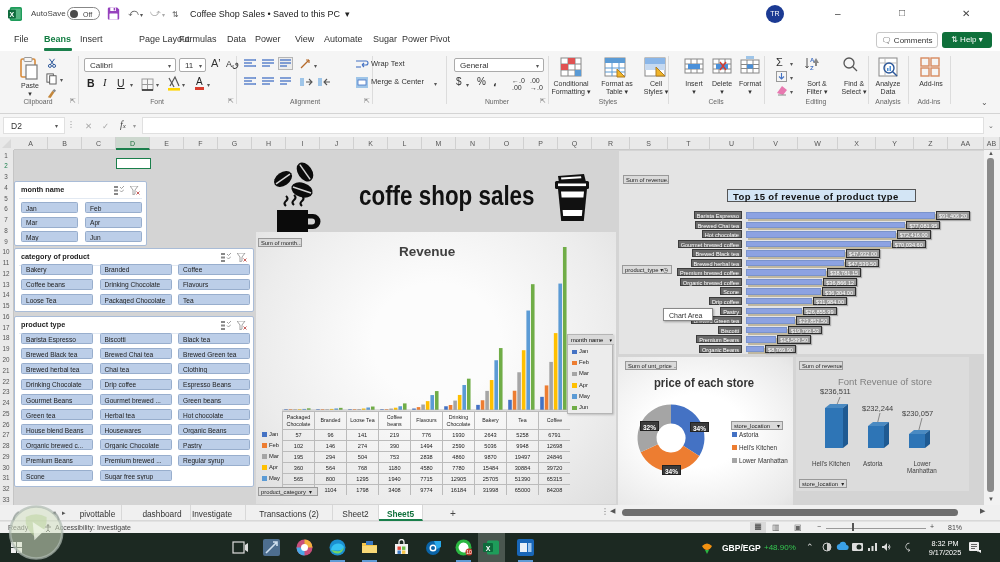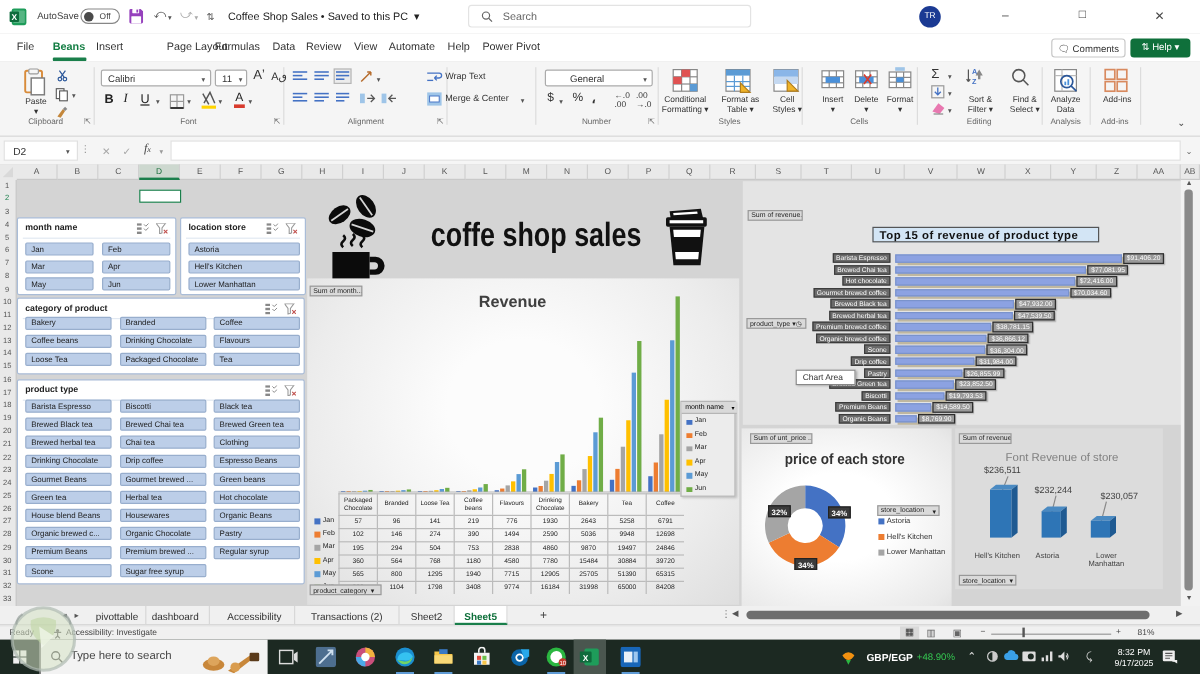--- a/index.html
+++ b/index.html
@@ -81,43 +81,36 @@
       <rect x="4" y="0.5" width="7" height="4.5" rx="0.5" fill="#fff"></rect>
       <rect x="8.2" y="1.2" width="1.8" height="3" fill="#9641bd"></rect>
       <rect x="3" y="8" width="10" height="7.5" rx="0.5" fill="#fff"></rect>
     </svg>
 <span class="abs tbtxt" style="left:128px;top:7px;">⤺</span>
     <span class="abs dd" style="left:140px;top:11px;">▾</span>
 <span class="abs tbtxt" style="left:150px;top:7px;color:#aaa;">⤻</span>
     <span class="abs dd" style="left:162px;top:11px;color:#aaa;">▾</span>
 <span class="abs" style="left:172px;top:10px;font-size:8px;color:#555;">⇅</span>
 <span class="abs" id="doctitle">Coffee Shop Sales • Saved to this PC &nbsp;▾</span>
-<span class="abs" id="searchbox">
-      <svg style="position:absolute;left:10px;top:4px;" width="10" height="10" viewBox="0 0 10 10">
-        <circle cx="4" cy="4" r="3" fill="none" stroke="#666" stroke-width="1"></circle>
-        <line x1="6.2" y1="6.2" x2="9" y2="9" stroke="#666" stroke-width="1"></line>
-      </svg>
-      <span>Search</span>
-    </span>
 <span class="abs" id="avatar">TR</span>
 <span class="abs winbtn" style="left:835px;">–</span>
 <span class="abs winbtn" style="left:899px;top:7px;">□</span>
 <span class="abs winbtn" style="left:962px;">✕</span>
 </div>
 <div class="abs" id="tabrow">
 <span class="rtab" style="left:14px;">File</span>
 <span class="rtab active" style="left:44px;">Beans</span>
 <span class="rtab" style="left:80px;">Insert</span>
 <span class="rtab" style="left:116px;margin-left:23px;">Page Layout</span>
 <span class="rtab" style="left:179px;">Formulas</span>
 <span class="rtab" style="left:227px;">Data</span>
-<span class="rtab" style="left:255px;">Review</span>
+<span class="rtab" style="left:255px;">Power</span>
 <span class="rtab" style="left:295px;">View</span>
 <span class="rtab" style="left:324px;">Automate</span>
-<span class="rtab" style="left:373px;">Help</span>
+<span class="rtab" style="left:373px;">Sugar</span>
 <span class="rtab" style="left:402px;">Power Pivot</span>
 <span class="abs homeline"></span>
 <span class="abs" id="commentsbtn">🗨 Comments</span>
 <span class="abs" id="sharebtn">⇅ Help ▾</span>
 </div>
 <div class="abs" id="ribbon">
 <span class="gsep" style="left:78px;"></span>
 <span class="gsep" style="left:236px;"></span>
 <span class="gsep" style="left:372px;"></span>
 <span class="gsep" style="left:446px;"></span>
@@ -233,21 +226,21 @@
       <path d="M0 2 h10 a2 2 0 0 1 0 4 h-4 m0 0 l2-2 m-2 2 l2 2" stroke="#4472c4" stroke-width="1.1" fill="none"></path>
       <path d="M0 8 h5" stroke="#4472c4" stroke-width="1.1"></path>
     </svg>
 <span class="abs" style="left:371px;top:8px;font-size:7.5px;color:#333;">Wrap Text</span>
 <svg class="abs" style="left:356px;top:26px;" width="12" height="11" viewBox="0 0 12 11">
       <rect x="0" y="0" width="12" height="11" fill="#9fc5e8"></rect>
       <rect x="2" y="3" width="8" height="5" fill="#fff" stroke="#4472c4" stroke-width="0.8"></rect>
     </svg>
 <span class="abs" style="left:371px;top:26px;font-size:7.5px;color:#333;">Merge &amp; Center</span>
 <span class="dd" style="left:434px;top:29px;">▾</span>
-<span class="ribbox" style="left:454px;top:7px;width:90px;height:14px;padding:2px 0 0 20px;">General<span style="position:absolute;right:4px;top:3px;font-size:6px;color:#555;">▾</span></span>
+<span class="ribbox" style="left:454px;top:7px;width:90px;height:14px;padding:2px 0 0 5px;">General<span style="position:absolute;right:4px;top:3px;font-size:6px;color:#555;">▾</span></span>
 <span class="abs" style="left:456px;top:25px;font-size:10px;color:#333;">$</span>
 <span class="dd" style="left:466px;top:30px;">▾</span>
 <span class="abs" style="left:477px;top:25px;font-size:10px;color:#333;">%</span>
 <span class="abs" style="left:493px;top:25px;font-size:11px;font-weight:bold;color:#333;">،</span>
 <span class="abs" style="left:512px;top:26px;font-size:7px;color:#333;">←.0<br>.00</span>
 <span class="abs" style="left:530px;top:26px;font-size:7px;color:#333;">.00<br>→.0</span>
 <svg class="abs" style="left:560px;top:6px;" width="22" height="20" viewBox="0 0 22 20">
       <rect x="1" y="1" width="20" height="18" fill="#fff" stroke="#888"></rect>
       <line x1="1" y1="7" x2="21" y2="7" stroke="#888"></line>
       <line x1="1" y1="13" x2="21" y2="13" stroke="#888"></line>
@@ -438,37 +431,20 @@
         <path d="M0 0 h8 L5 4 v4 l-2 1 v-5 z" fill="none" stroke="#999" stroke-width="0.9"></path>
         <path d="M6.5 5.5 l3 3 m0 -3 l-3 3" stroke="#c0504d" stroke-width="0.9"></path>
       </svg>
       <span style="position:absolute;left:4px;right:4px;top:16px;height:1px;background:#e2e9f2;"></span>
       <span class="slbtn" style="left:6.0px;top:20.0px;width:57.0px;">Jan</span>
       <span class="slbtn" style="left:70.0px;top:20.0px;width:57.0px;">Feb</span>
       <span class="slbtn" style="left:6.0px;top:34.6px;width:57.0px;">Mar</span>
       <span class="slbtn" style="left:70.0px;top:34.6px;width:57.0px;">Apr</span>
       <span class="slbtn" style="left:6.0px;top:49.2px;width:57.0px;">May</span>
       <span class="slbtn" style="left:70.0px;top:49.2px;width:57.0px;">Jun</span>
-    </div>
-<div class="slicer" style="left:150px;top:31px;width:105px;height:65px;">
-      <span class="slhead">location store</span>
-      <svg style="position:absolute;right:22px;top:4px;" width="10" height="9" viewBox="0 0 10 9">
-        <rect x="0" y="0" width="4" height="2" fill="#888"></rect>
-        <rect x="0" y="3.5" width="4" height="2" fill="#888"></rect>
-        <rect x="0" y="7" width="4" height="2" fill="#888"></rect>
-        <path d="M6 1 l1.5 1.5 L10 0 M6 4.5 l1.5 1.5 L10 3.5" stroke="#888" stroke-width="0.8" fill="none"></path>
-      </svg>
-<svg style="position:absolute;right:6px;top:4px;" width="10" height="9" viewBox="0 0 10 9">
-        <path d="M0 0 h8 L5 4 v4 l-2 1 v-5 z" fill="none" stroke="#999" stroke-width="0.9"></path>
-        <path d="M6.5 5.5 l3 3 m0 -3 l-3 3" stroke="#c0504d" stroke-width="0.9"></path>
-      </svg>
-      <span style="position:absolute;left:4px;right:4px;top:16px;height:1px;background:#e2e9f2;"></span>
-      <span class="slbtn" style="left:6.0px;top:20.0px;width:93.0px;">Astoria</span>
-      <span class="slbtn" style="left:6.0px;top:34.6px;width:93.0px;">Hell's Kitchen</span>
-      <span class="slbtn" style="left:6.0px;top:49.2px;width:93.0px;">Lower Manhattan</span>
     </div>
 <div class="slicer" style="left:14px;top:98px;width:240px;height:64px;">
       <span class="slhead">category of product</span>
       <svg style="position:absolute;right:22px;top:4px;" width="10" height="9" viewBox="0 0 10 9">
         <rect x="0" y="0" width="4" height="2" fill="#888"></rect>
         <rect x="0" y="3.5" width="4" height="2" fill="#888"></rect>
         <rect x="0" y="7" width="4" height="2" fill="#888"></rect>
         <path d="M6 1 l1.5 1.5 L10 0 M6 4.5 l1.5 1.5 L10 3.5" stroke="#888" stroke-width="0.8" fill="none"></path>
       </svg>
 <svg style="position:absolute;right:6px;top:4px;" width="10" height="9" viewBox="0 0 10 9">
@@ -781,21 +757,21 @@
 <span class="abs" style="left:114px;top:88px;width:4.5px;height:4.5px;background:#ed7d31;"></span>
 <span class="abs" style="left:121px;top:87px;font-size:6.3px;color:#333;white-space:nowrap;">Hell's Kitchen</span>
 <span class="abs" style="left:114px;top:101px;width:4.5px;height:4.5px;background:#a5a5a5;"></span>
 <span class="abs" style="left:121px;top:100px;font-size:6.3px;color:#333;white-space:nowrap;">Lower Manhattan</span>
 </div>
 <div class="abs" id="barpanel">
 <span class="pvbtn" style="left:3px;top:4px;width:44px;">Sum of revenue...</span>
 <span class="abs" style="left:42px;top:19px;font-size:9.5px;color:#808080;">Font Revenue of store</span>
 <span class="abs" style="left:24px;top:30px;font-size:7.5px;color:#404040;">$236,511</span>
 <span class="abs" style="left:66px;top:47px;font-size:7.5px;color:#404040;">$232,244</span>
-<span class="abs" style="left:121px;top:52px;font-size:7.5px;color:#404040;">$230,057</span>
+<span class="abs" style="left:106px;top:52px;font-size:7.5px;color:#404040;">$230,057</span>
 <svg class="abs" style="left:0;top:0;" width="173" height="134">
         <path d="M44 40 L36 60" stroke="#888" fill="none"></path>
         <path d="M84 56 L80 72" stroke="#888" fill="none"></path>
         <path d="M126 61 L120 84" stroke="#888" fill="none"></path>
       </svg>
 <svg class="abs" style="left:29px;top:47px;" width="23" height="44" viewBox="0 0 23 44">
         <path d="M0 4 L5 0 L23 0 L18 4 Z" fill="#4a8ac2"></path>
         <rect x="0" y="4" width="18" height="40" fill="#2e75b6"></rect>
         <path d="M18 4 L23 0 L23 40 L18 44 Z" fill="#1f5a92"></path>
       </svg>
@@ -817,22 +793,22 @@
 <div class="abs" id="vscroll">
       <span class="abs" style="left:4px;top:0px;font-size:6px;color:#555;">▲</span>
       <div class="abs" id="vthumb"></div>
       <span class="abs" style="left:4px;top:346px;font-size:6px;color:#555;">▼</span>
     </div>
 </div>
 <div class="abs" id="tabsrow">
 <span class="abs" style="left:52px;top:4px;font-size:7px;color:#555;">◂</span>
 <span class="abs" style="left:62px;top:4px;font-size:7px;color:#555;">▸</span>
 <span class="shtab" style="left:74px;width:48px;">pivottable</span>
-<span class="shtab" style="left:118px;width:57px;">dashboard</span>
-<span class="shtab" style="left:179px;width:67px;">Accessibility</span>
+<span class="shtab" style="left:134px;width:57px;">dashboard</span>
+<span class="shtab" style="left:179px;width:67px;">Investigate</span>
 <span class="shtab" style="left:246px;width:87px;">Transactions (2)</span>
 <span class="shtab" style="left:333px;width:46px;">Sheet2</span>
 <span class="shtab active" style="left:379px;width:44px;">Sheet5</span>
 <span class="abs" style="left:450px;top:3px;font-size:10px;color:#444;">+</span>
 <span class="abs" style="left:601px;top:2px;font-size:8px;color:#666;">⋮</span>
 <div class="abs" id="hscroll">
       <span class="abs" style="left:0;top:2px;font-size:7px;color:#555;">◀</span>
       <div class="abs" id="hthumb"></div>
       <span class="abs" style="left:370px;top:2px;font-size:7px;color:#555;">▶</span>
     </div>
@@ -853,34 +829,20 @@
 <span class="abs" style="left:930px;top:1px;color:#444;">+</span>
 <span class="abs" style="left:948px;top:2px;">81%</span>
 </div>
 <div class="abs" id="taskbar">
 <svg class="abs" style="left:11px;top:9px;" width="11" height="11" viewBox="0 0 12 12">
       <rect x="0" y="0" width="5.5" height="5.5" fill="#f0f0f0"></rect>
       <rect x="6.5" y="0" width="5.5" height="5.5" fill="#f0f0f0"></rect>
       <rect x="0" y="6.5" width="5.5" height="5.5" fill="#f0f0f0"></rect>
       <rect x="6.5" y="6.5" width="5.5" height="5.5" fill="#f0f0f0"></rect>
     </svg>
-<div class="abs" id="tsearch">
-<svg style="position:absolute;left:8px;top:9px;" width="11" height="11" viewBox="0 0 10 10">
-        <circle cx="4" cy="4" r="3" fill="none" stroke="#444" stroke-width="1"></circle>
-        <line x1="6.2" y1="6.2" x2="9" y2="9" stroke="#444" stroke-width="1"></line>
-      </svg>
-<span style="position:absolute;left:25px;top:8px;font-size:9.5px;color:#444;">Type here to search</span>
-<svg style="position:absolute;left:134px;top:10px;" width="50" height="18" viewBox="0 0 50 18">
-        <ellipse cx="10" cy="11" rx="9" ry="5" fill="#c8873a"></ellipse>
-        <ellipse cx="10" cy="8" rx="5" ry="4" fill="#dda55c"></ellipse>
-        <path d="M22 16 L42 2 l3 2 L27 18z" fill="#c8873a"></path>
-        <rect x="40" y="1" width="8" height="7" rx="1" fill="#5a3a1a"></rect>
-        <circle cx="28" cy="13" r="4" fill="#d99c4e"></circle>
-      </svg>
-</div>
 <span class="abs" style="left:232px;top:6px;width:17px;height:17px;"><svg width="17" height="17" viewBox="0 0 17 17">
         <rect x="1" y="3" width="11" height="11" fill="none" stroke="#ddd" stroke-width="1.2"></rect>
         <path d="M13 6 l3-2 v9 l-3-2z" fill="#ddd"></path>
       </svg></span>
 <span class="abs" style="left:263px;top:6px;width:17px;height:17px;"><svg width="17" height="17" viewBox="0 0 17 17">
         <rect x="0" y="0" width="17" height="17" rx="2" fill="#4d6e8f"></rect>
         <path d="M3 14 L14 3 M10 3 h4 v4" stroke="#cfe0ef" stroke-width="1.6" fill="none"></path>
       </svg></span>
 <span class="abs" style="left:296px;top:6px;width:17px;height:17px;"><svg width="17" height="17" viewBox="0 0 17 17">
         <circle cx="8.5" cy="8.5" r="8" fill="#c94f7c"></circle>

